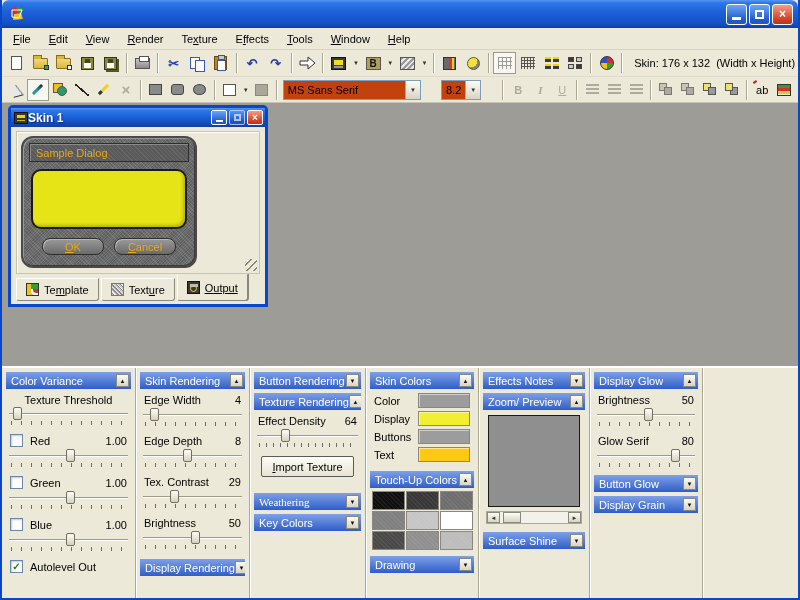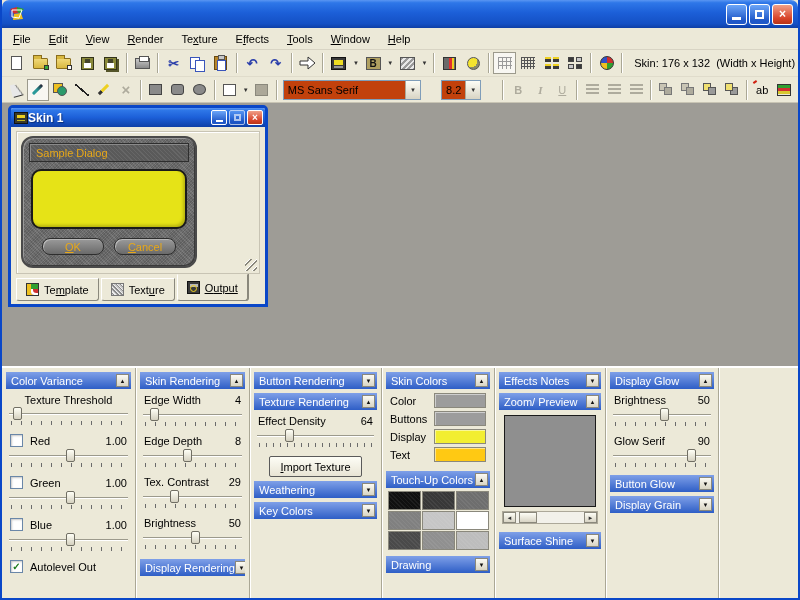--- a/index.html
+++ b/index.html
@@ -140,21 +140,21 @@
   .tico-template::after { content:""; position:absolute; right:0; bottom:0; width:7px; height:6px; background:#D03030; border-radius:0 0 0 50%; box-shadow:inset 2px -2px 0 #fff; }
   .tico-texture { width:13px; height:13px; border:1px solid #777; background:repeating-linear-gradient(45deg,#C8C8C8 0 1px,#8A8A8A 1px 2px,#EEE 2px 3px); }
   .tico-output { width:13px; height:13px; border:1px solid #111; background:#3A3A3A; position:relative; }
   .tico-output::before { content:""; position:absolute; left:2px; top:2px; width:8px; height:3px; background:#B8B8B8; }
   .tico-output::after { content:""; position:absolute; right:2px; bottom:1px; width:5px; height:5px; border-radius:50%; border:1px solid #EED020; }
 
   
   .bpanel { flex:0 0 232px; background:#ECE9D8; border-top:2px solid #fff; display:flex; }
   .pcol { position:relative; height:100%; }
   .pcol + .pcol { border-left:1px solid #AAA795; box-shadow:inset 1px 0 0 #fff; }
-  .c1 { width:133px; } .c2 { width:114px; } .c3 { width:132px; } .c4 { width:113px; } .c5 { width:111px; } .c6 { width:113px; } .cfill { flex:1; }
+  .c1 { width:133px; } .c2 { width:114px; } .c3 { width:116px; } .c4 { width:113px; } .c5 { width:111px; } .c6 { width:113px; } .cfill { flex:1; }
 
   .phead { height:17px; margin:4px 4px 2px; background:linear-gradient(180deg,#7FA0E8,#2E5EC6); color:#fff; display:flex; align-items:center; padding:0 2px 0 5px; font-size:11px; white-space:nowrap; overflow:hidden; }
   .phbtn { margin-left:auto; width:13px; height:13px; flex:0 0 13px; background:linear-gradient(#FBFAF4,#D9D5C4); border:1px solid #8A887C; font-size:6px; color:#111; display:flex; align-items:center; justify-content:center; }
 
   .lvrow { display:flex; justify-content:space-between; padding:3px 8px 1px; }
   .centertext { text-align:center; padding-top:3px; }
   .slider { position:relative; height:13px; margin:1px 7px 0; }
   .slider .track { position:absolute; left:0; right:0; top:6px; height:2px; background:#9C9A8C; border-bottom:1px solid #fff; }
   .slider .thumb { position:absolute; top:0; width:9px; height:13px; background:linear-gradient(#FFFFF6,#D5D1C0); border:1px solid #716F64; border-radius:2px; }
   .ticks { height:4px; margin:1px 9px 3px; background:repeating-linear-gradient(to right,#6B6B6B 0 1px,transparent 1px 10px); }
@@ -170,21 +170,21 @@
   .swgrid .cell { border:1px solid #8A887C; background-image:repeating-linear-gradient(45deg,rgba(255,255,255,.06) 0 1px,transparent 1px 3px); }
 
   .pushbtn { display:block; margin:9px auto 0; height:21px; padding:0 10px; background:linear-gradient(#FDFDF6,#E8E4D4); border:1px solid #5A5A5A; border-radius:2px; font-size:11px; font-family:"Liberation Sans",sans-serif; }
 
   .pvbox { width:92px; height:92px; margin:5px auto 0; background:#8F8F8F; border:1px solid #1A1A1A; }
   .hscroll { width:96px; height:13px; margin:4px auto 0; display:flex; background:#F2F1EA; border:1px solid #ACA899; }
   .sbtn { width:13px; height:11px; background:linear-gradient(#FDFDF6,#D8D4C4); border:1px solid #8A887C; font-size:6px; display:flex; align-items:center; justify-content:center; color:#333; }
   .sbtn.right { margin-left:auto; }
   .sthumb { width:18px; height:11px; margin-left:3px; background:linear-gradient(#FDFDF6,#D8D4C4); border:1px solid #8A887C; }
 
-  .mt6 { margin-top:6px; } .mt8 { margin-top:8px; } .mt10 { margin-top:10px; } .mt12 { margin-top:4px; }
+  .mt6 { margin-top:6px; } .mt8 { margin-top:8px; } .mt10 { margin-top:10px; } .mt12 { margin-top:16px;font-family:Liberation Serif, serif; }
 </style>
 </head>
 <body>
 
 <div class="app">
 
   <div class="titlebar">
     <svg width="18" height="16" viewBox="0 0 18 16">
       <polygon points="2,3 9,1 12,6 6,8" fill="#D03030"></polygon>
       <polygon points="9,1 16,3 12,8 9,5" fill="#30A030"></polygon>
@@ -610,26 +610,26 @@
     <div class="pcol c4">
       <div class="phead">
         <span>Skin Colors</span>
         <span class="phbtn">▲</span>
       </div>
       <div class="swrow">
           <span>Color</span>
           <span class="swatch" style="background-color: rgb(156, 156, 156);"></span>
         </div>
       <div class="swrow">
+          <span>Display</span>
+          <span class="swatch" style="background-color: rgb(242, 238, 49);"></span>
+        </div>
+      <div class="swrow">
           <span>Buttons</span>
           <span class="swatch" style="background-color: rgb(156, 156, 156);"></span>
-        </div>
-      <div class="swrow">
-          <span>Display</span>
-          <span class="swatch" style="background-color: rgb(242, 238, 49);"></span>
         </div>
       <div class="swrow">
           <span>Text</span>
           <span class="swatch" style="background-color: rgb(255, 201, 19);"></span>
         </div>
       <div class="phead mt8">
         <span>Touch-Up Colors</span>
         <span class="phbtn">▲</span>
       </div>
       <div class="swgrid">
@@ -679,21 +679,21 @@
           <span>Brightness</span>
           <span>50</span>
         </div>
       <div class="slider">
           <div class="track"></div>
           <div class="thumb" style="left:48%"></div>
         </div>
       <div class="ticks"></div>
       <div class="lvrow mt6">
           <span>Glow Serif</span>
-          <span>90</span>
+          <span>80</span>
         </div>
       <div class="slider">
           <div class="track"></div>
           <div class="thumb" style="left:76%"></div>
         </div>
       <div class="ticks"></div>
       <div class="phead mt8">
         <span>Button Glow</span>
         <span class="phbtn">▼</span>
       </div>

